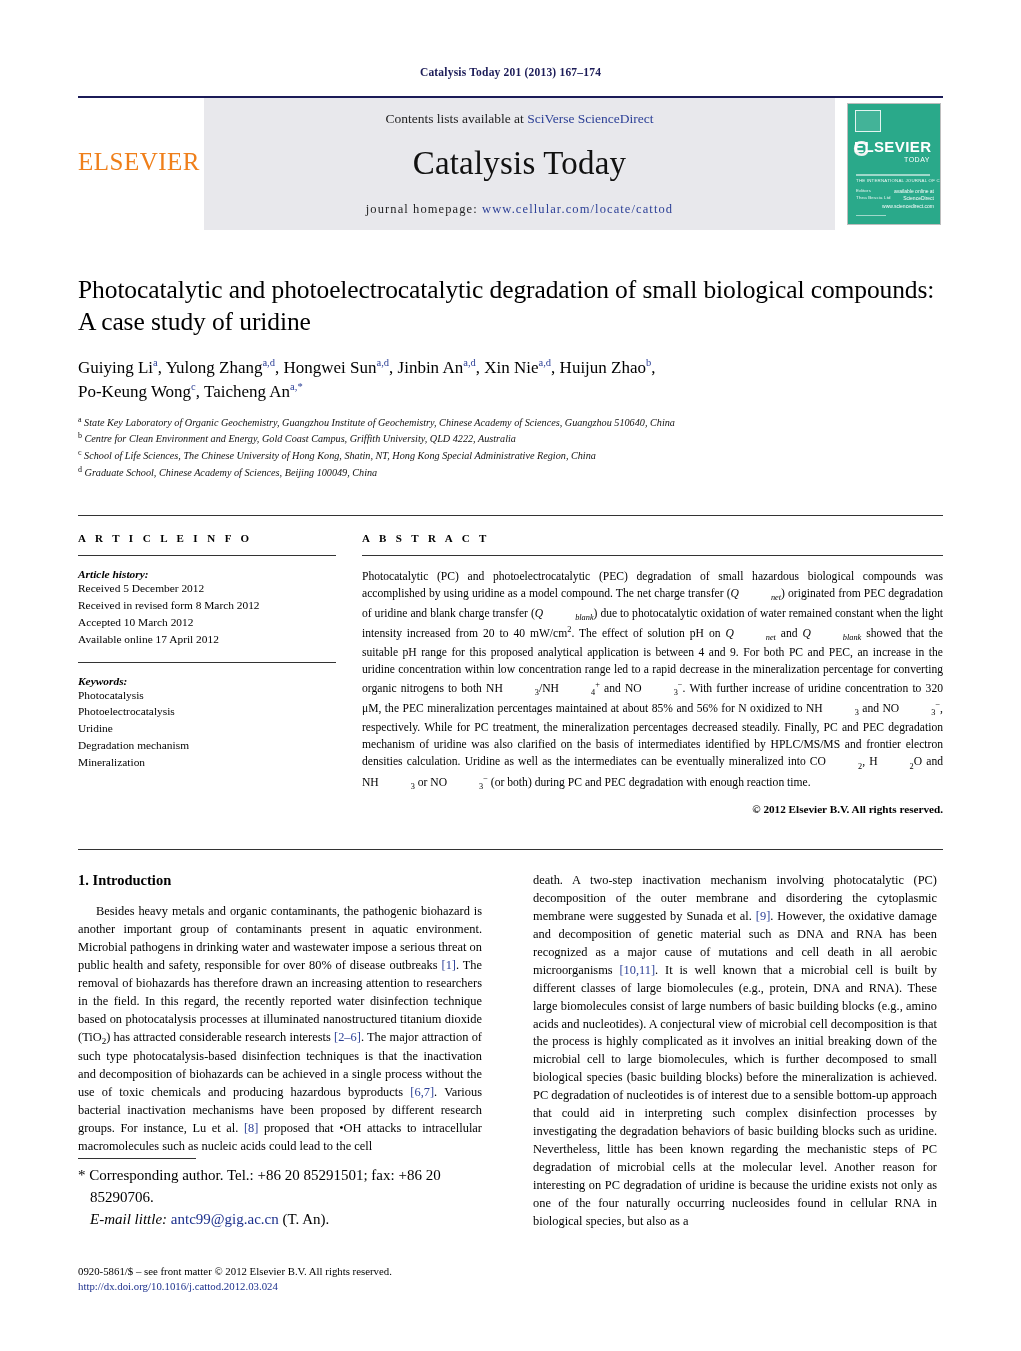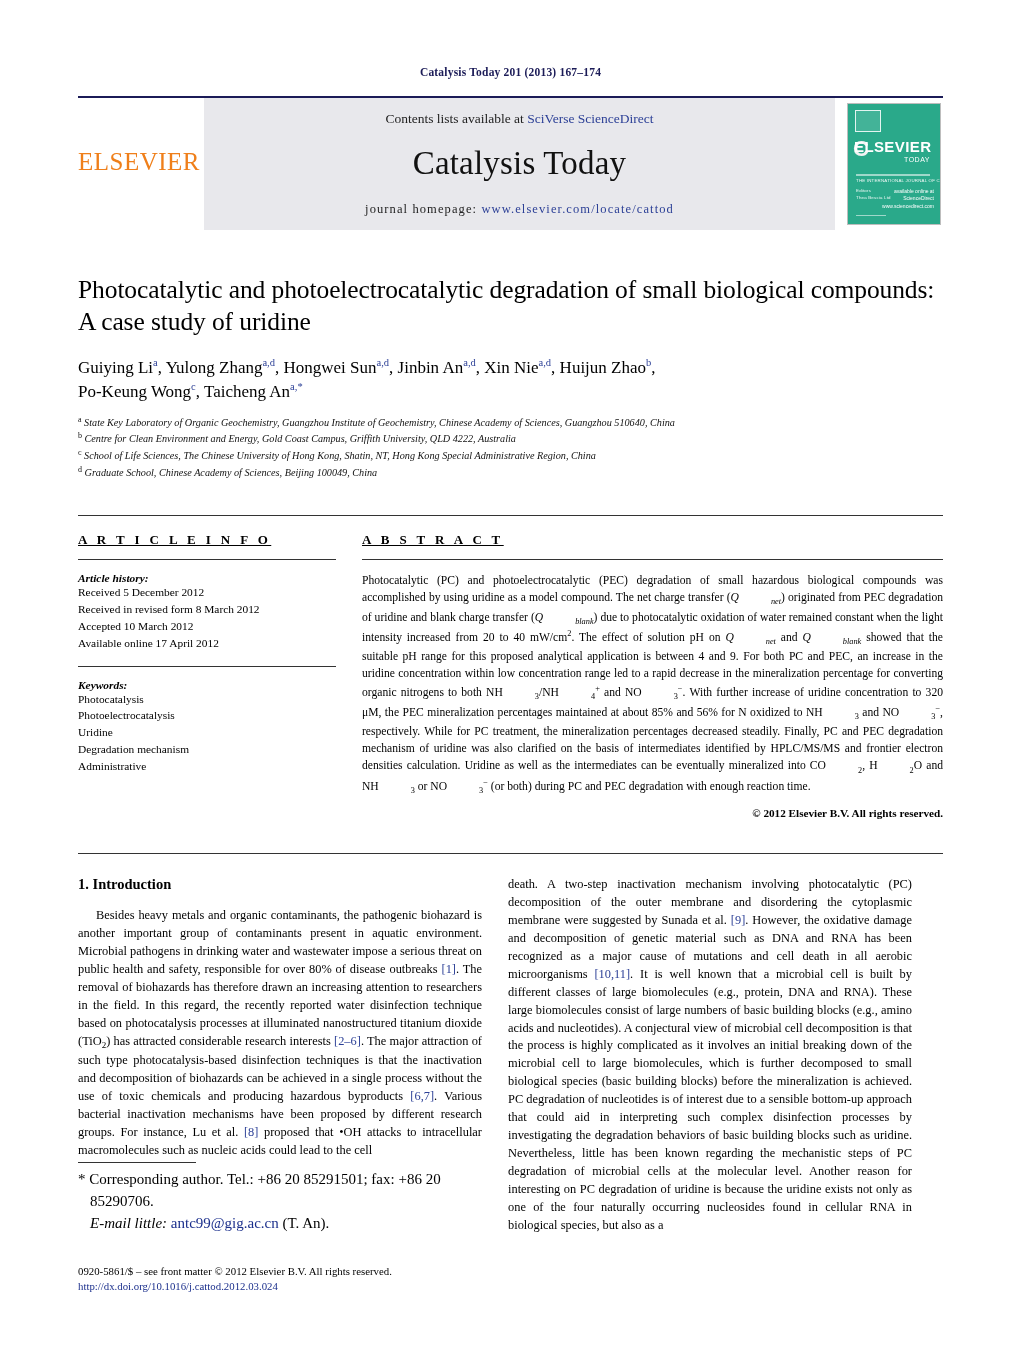--- a/index.html
+++ b/index.html
@@ -160,24 +160,23 @@
     margin:34px 78px 0 78px;
     border-top:1px solid #333;
     display:flex;
     padding-top:16px;
   }
   .col-info { width:258px; flex:0 0 258px; padding-right:26px; }
   .col-abs  { flex:1 1 auto; }
   .sec-head {
     font-family:"Liberation Serif", serif;
     font-weight:bold;
-    font-size:13px;
+    font-size:11px;
     letter-spacing:3.4px;
     color:#000;
-    text-decoration:underline;
   }
   .sec-rule { border-bottom:1px solid #333; margin-top:11px; }
   .info-group { margin-top:12px; }
   .info-label { font-style:italic; font-size:11.4px; font-weight:bold; }
   .info-line { font-size:11.4px; line-height:1.48; }
   .kw-rule { border-bottom:1px solid #333; margin:14px 0 0 0; }
   .abstract-text {
     margin-top:12px;
     font-size:11.6px;
     line-height:1.47;
@@ -193,21 +192,21 @@
     font-size:11.2px;
     font-weight:bold;
   }
 
   
   .bodywrap {
     margin:34px 78px 0 78px;
     border-top:1px solid #333;
     padding-top:22px;
     display:flex;
-    gap:26px;
+    gap:51px;
     position:relative;
   }
   .bodycol { width:404px; flex:0 0 404px; position:relative; }
   h2.sec-title {
     font-family:"Liberation Serif", serif;
     font-size:14.5px;
     font-weight:bold;
     margin:0 0 14px 0;
   }
   p.body-p {
@@ -286,21 +285,21 @@
       </svg>
       <div class="elsevier-word">ELSEVIER</div>
     </div>
 
     <div class="mh-center">
       <div class="contents-line">
         <span>Contents lists available at </span><span class="sd">SciVerse ScienceDirect</span>
       </div>
       <div class="journal-name">Catalysis Today</div>
       <div class="homepage-line">
-        <span>journal homepage: </span><span class="url">www.elsevier.com/locate/cattod</span>
+        <span>journal homepage: </span><span class="url">www.cellular.com/locate/cattod</span>
       </div>
     </div>
 
     <div class="mh-cover">
       <div class="cover-thumb">
         <div class="cov-elsevier"></div>
         <div class="cov-c">C</div>
         <div class="cov-title">ELSEVIER</div>
         <div class="cov-today">TODAY</div>
         <div class="cov-rule" style="top:70px;"></div>
@@ -350,21 +349,21 @@
       </div>
 
       <div class="kw-rule"></div>
 
       <div class="info-group">
         <div class="info-label">Keywords:</div>
         <div class="info-line">Photocatalysis</div>
         <div class="info-line">Photoelectrocatalysis</div>
         <div class="info-line">Uridine</div>
         <div class="info-line">Degradation mechanism</div>
-        <div class="info-line">Administrative</div>
+        <div class="info-line">Mineralization</div>
       </div>
     </div>
 
     <div class="col-abs">
       <div class="sec-head">A B S T R A C T</div>
       <div class="sec-rule"></div>
       <div class="abstract-text">Photocatalytic (PC) and photoelectrocatalytic (PEC) degradation of small hazardous biological compounds was accomplished by using uridine as a model compound. The net charge transfer (<i>Q<sub>net</sub></i>) originated from PEC degradation of uridine and blank charge transfer (<i>Q<sub>blank</sub></i>) due to photocatalytic oxidation of water remained constant when the light intensity increased from 20 to 40 mW/cm<sup>2</sup>. The effect of solution pH on <i>Q<sub>net</sub></i> and <i>Q<sub>blank</sub></i> showed that the suitable pH range for this proposed analytical application is between 4 and 9. For both PC and PEC, an increase in the uridine concentration within low concentration range led to a rapid decrease in the mineralization percentage for converting organic nitrogens to both NH<sub>3</sub>/NH<sub>4</sub><sup>+</sup> and NO<sub>3</sub><sup>−</sup>. With further increase of uridine concentration to 320 μM, the PEC mineralization percentages maintained at about 85% and 56% for N oxidized to NH<sub>3</sub> and NO<sub>3</sub><sup>−</sup>, respectively. While for PC treatment, the mineralization percentages decreased steadily. Finally, PC and PEC degradation mechanism of uridine was also clarified on the basis of intermediates identified by HPLC/MS/MS and frontier electron densities calculation. Uridine as well as the intermediates can be eventually mineralized into CO<sub>2</sub>, H<sub>2</sub>O and NH<sub>3</sub> or NO<sub>3</sub><sup>−</sup> (or both) during PC and PEC degradation with enough reaction time.</div>
       <div class="copyright">© 2012 Elsevier B.V. All rights reserved.</div>
     </div>
   </div>

